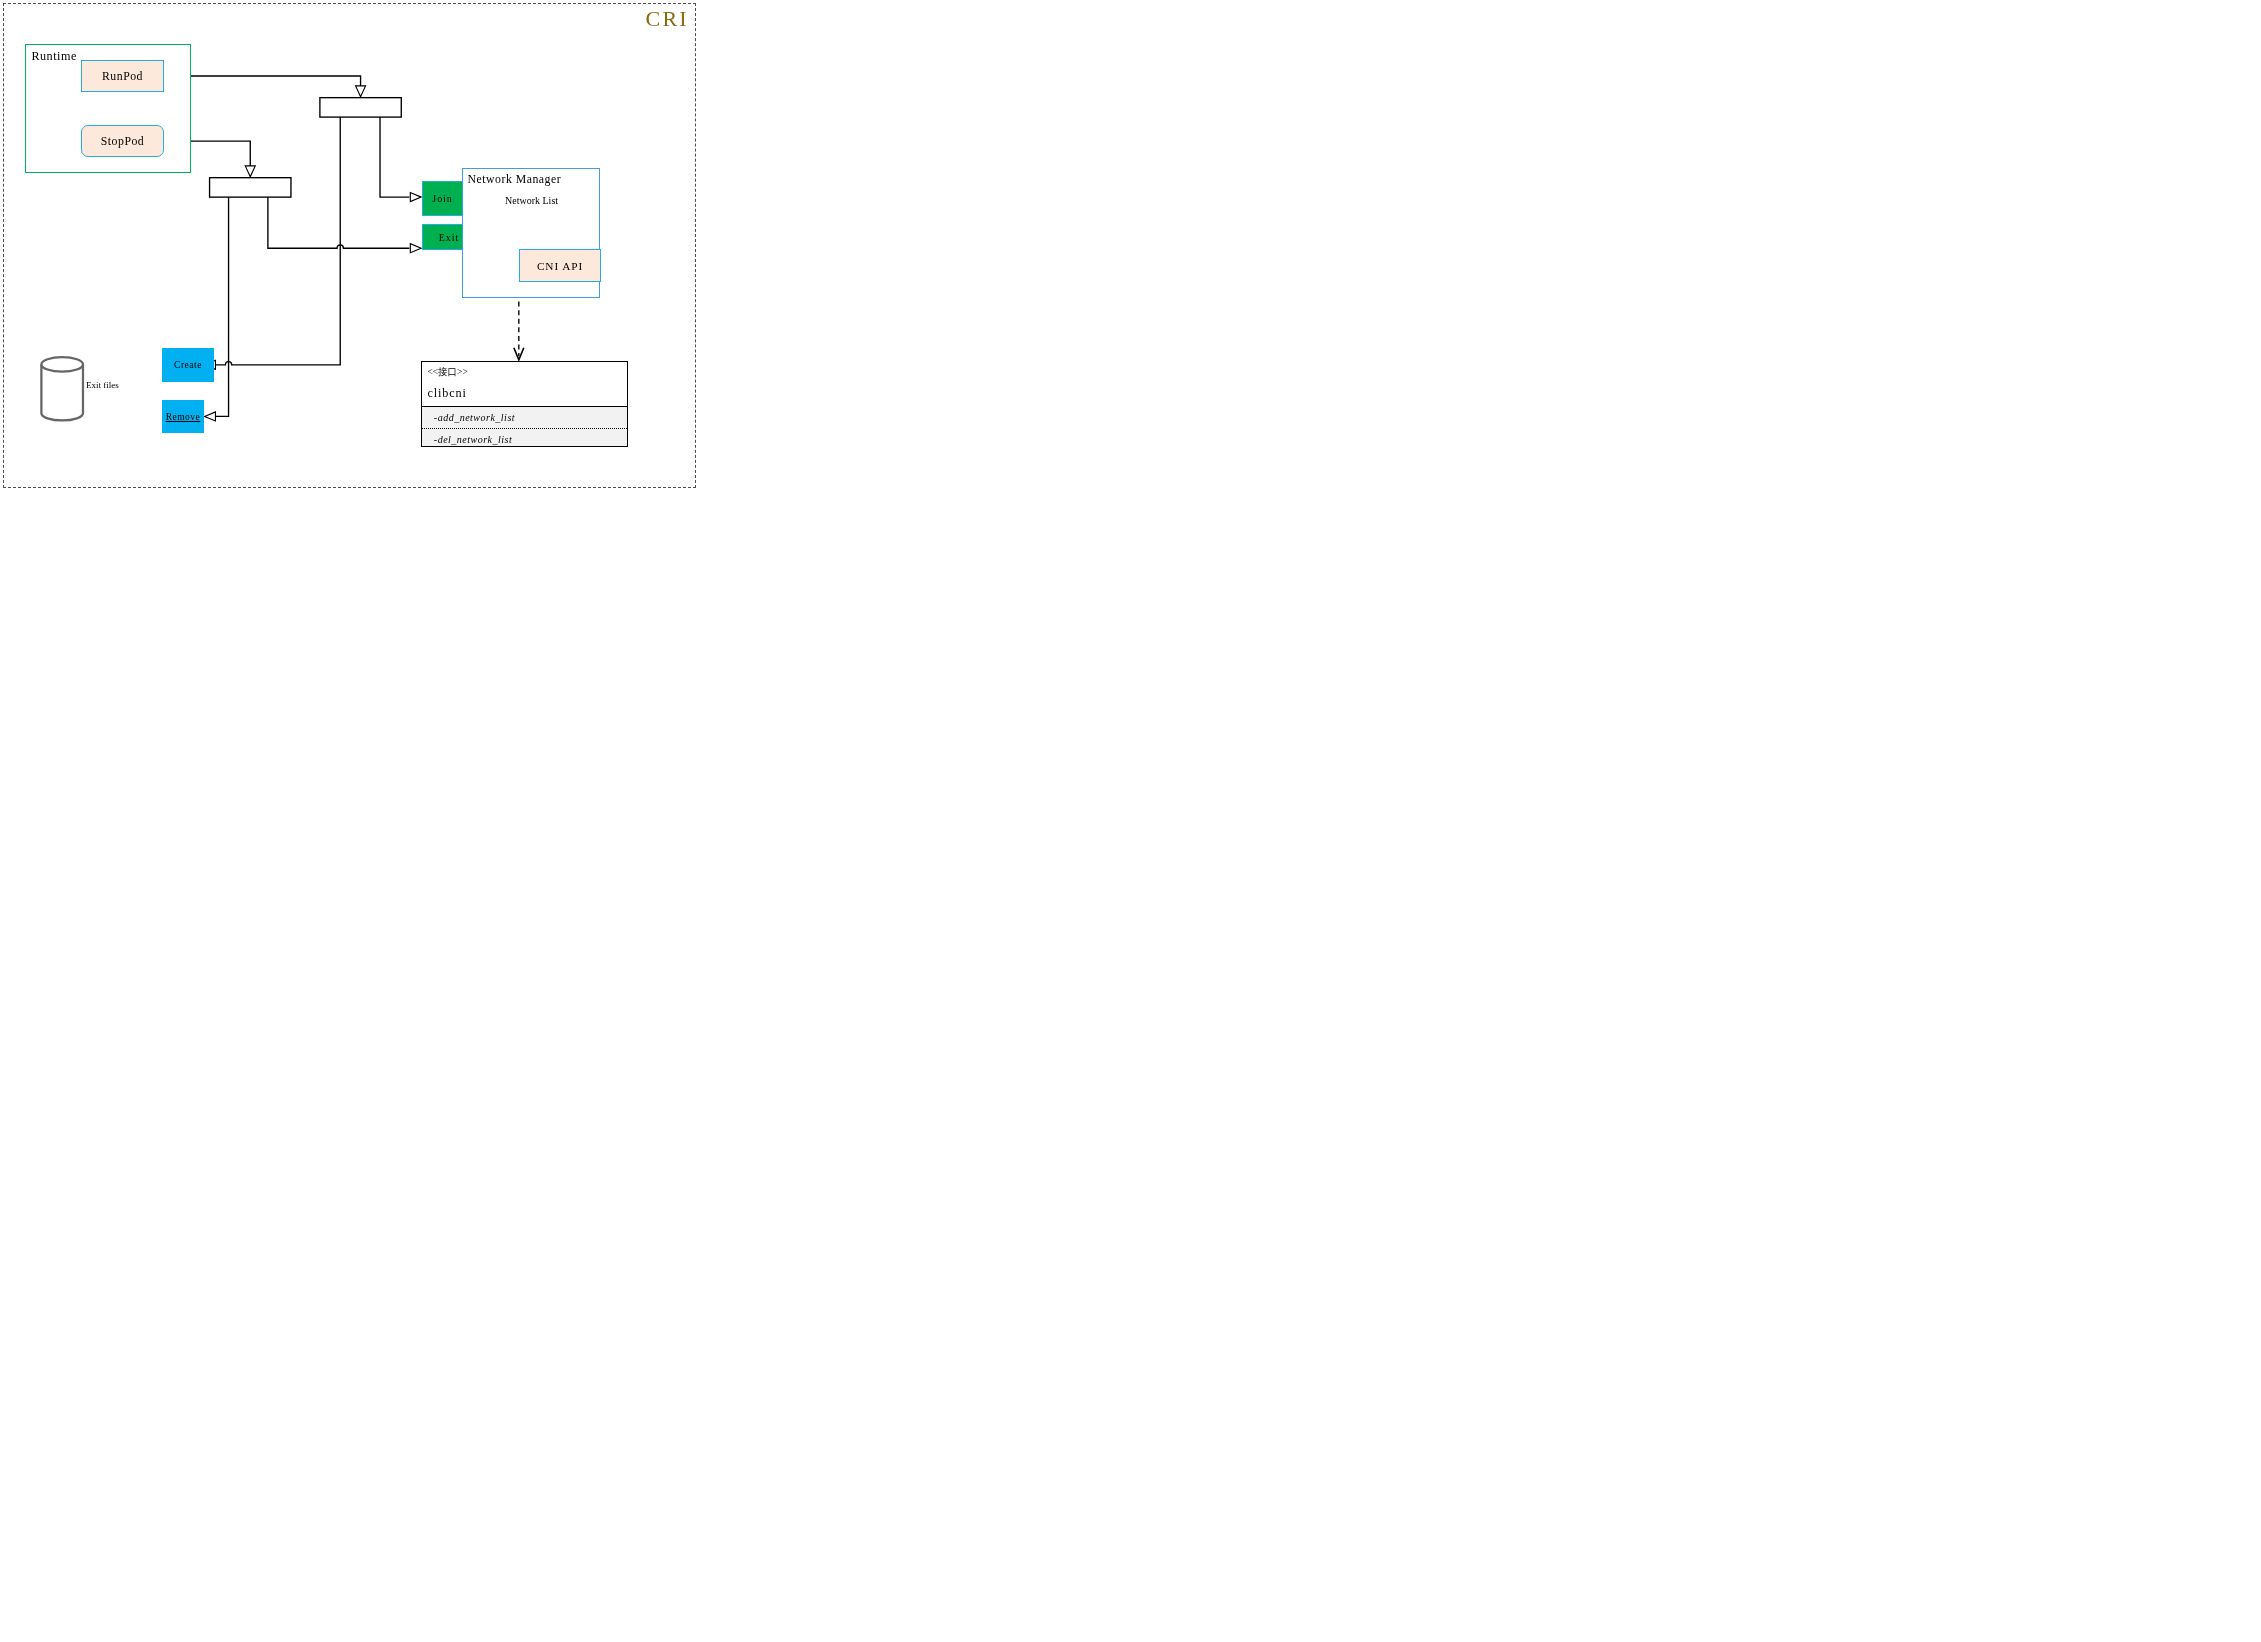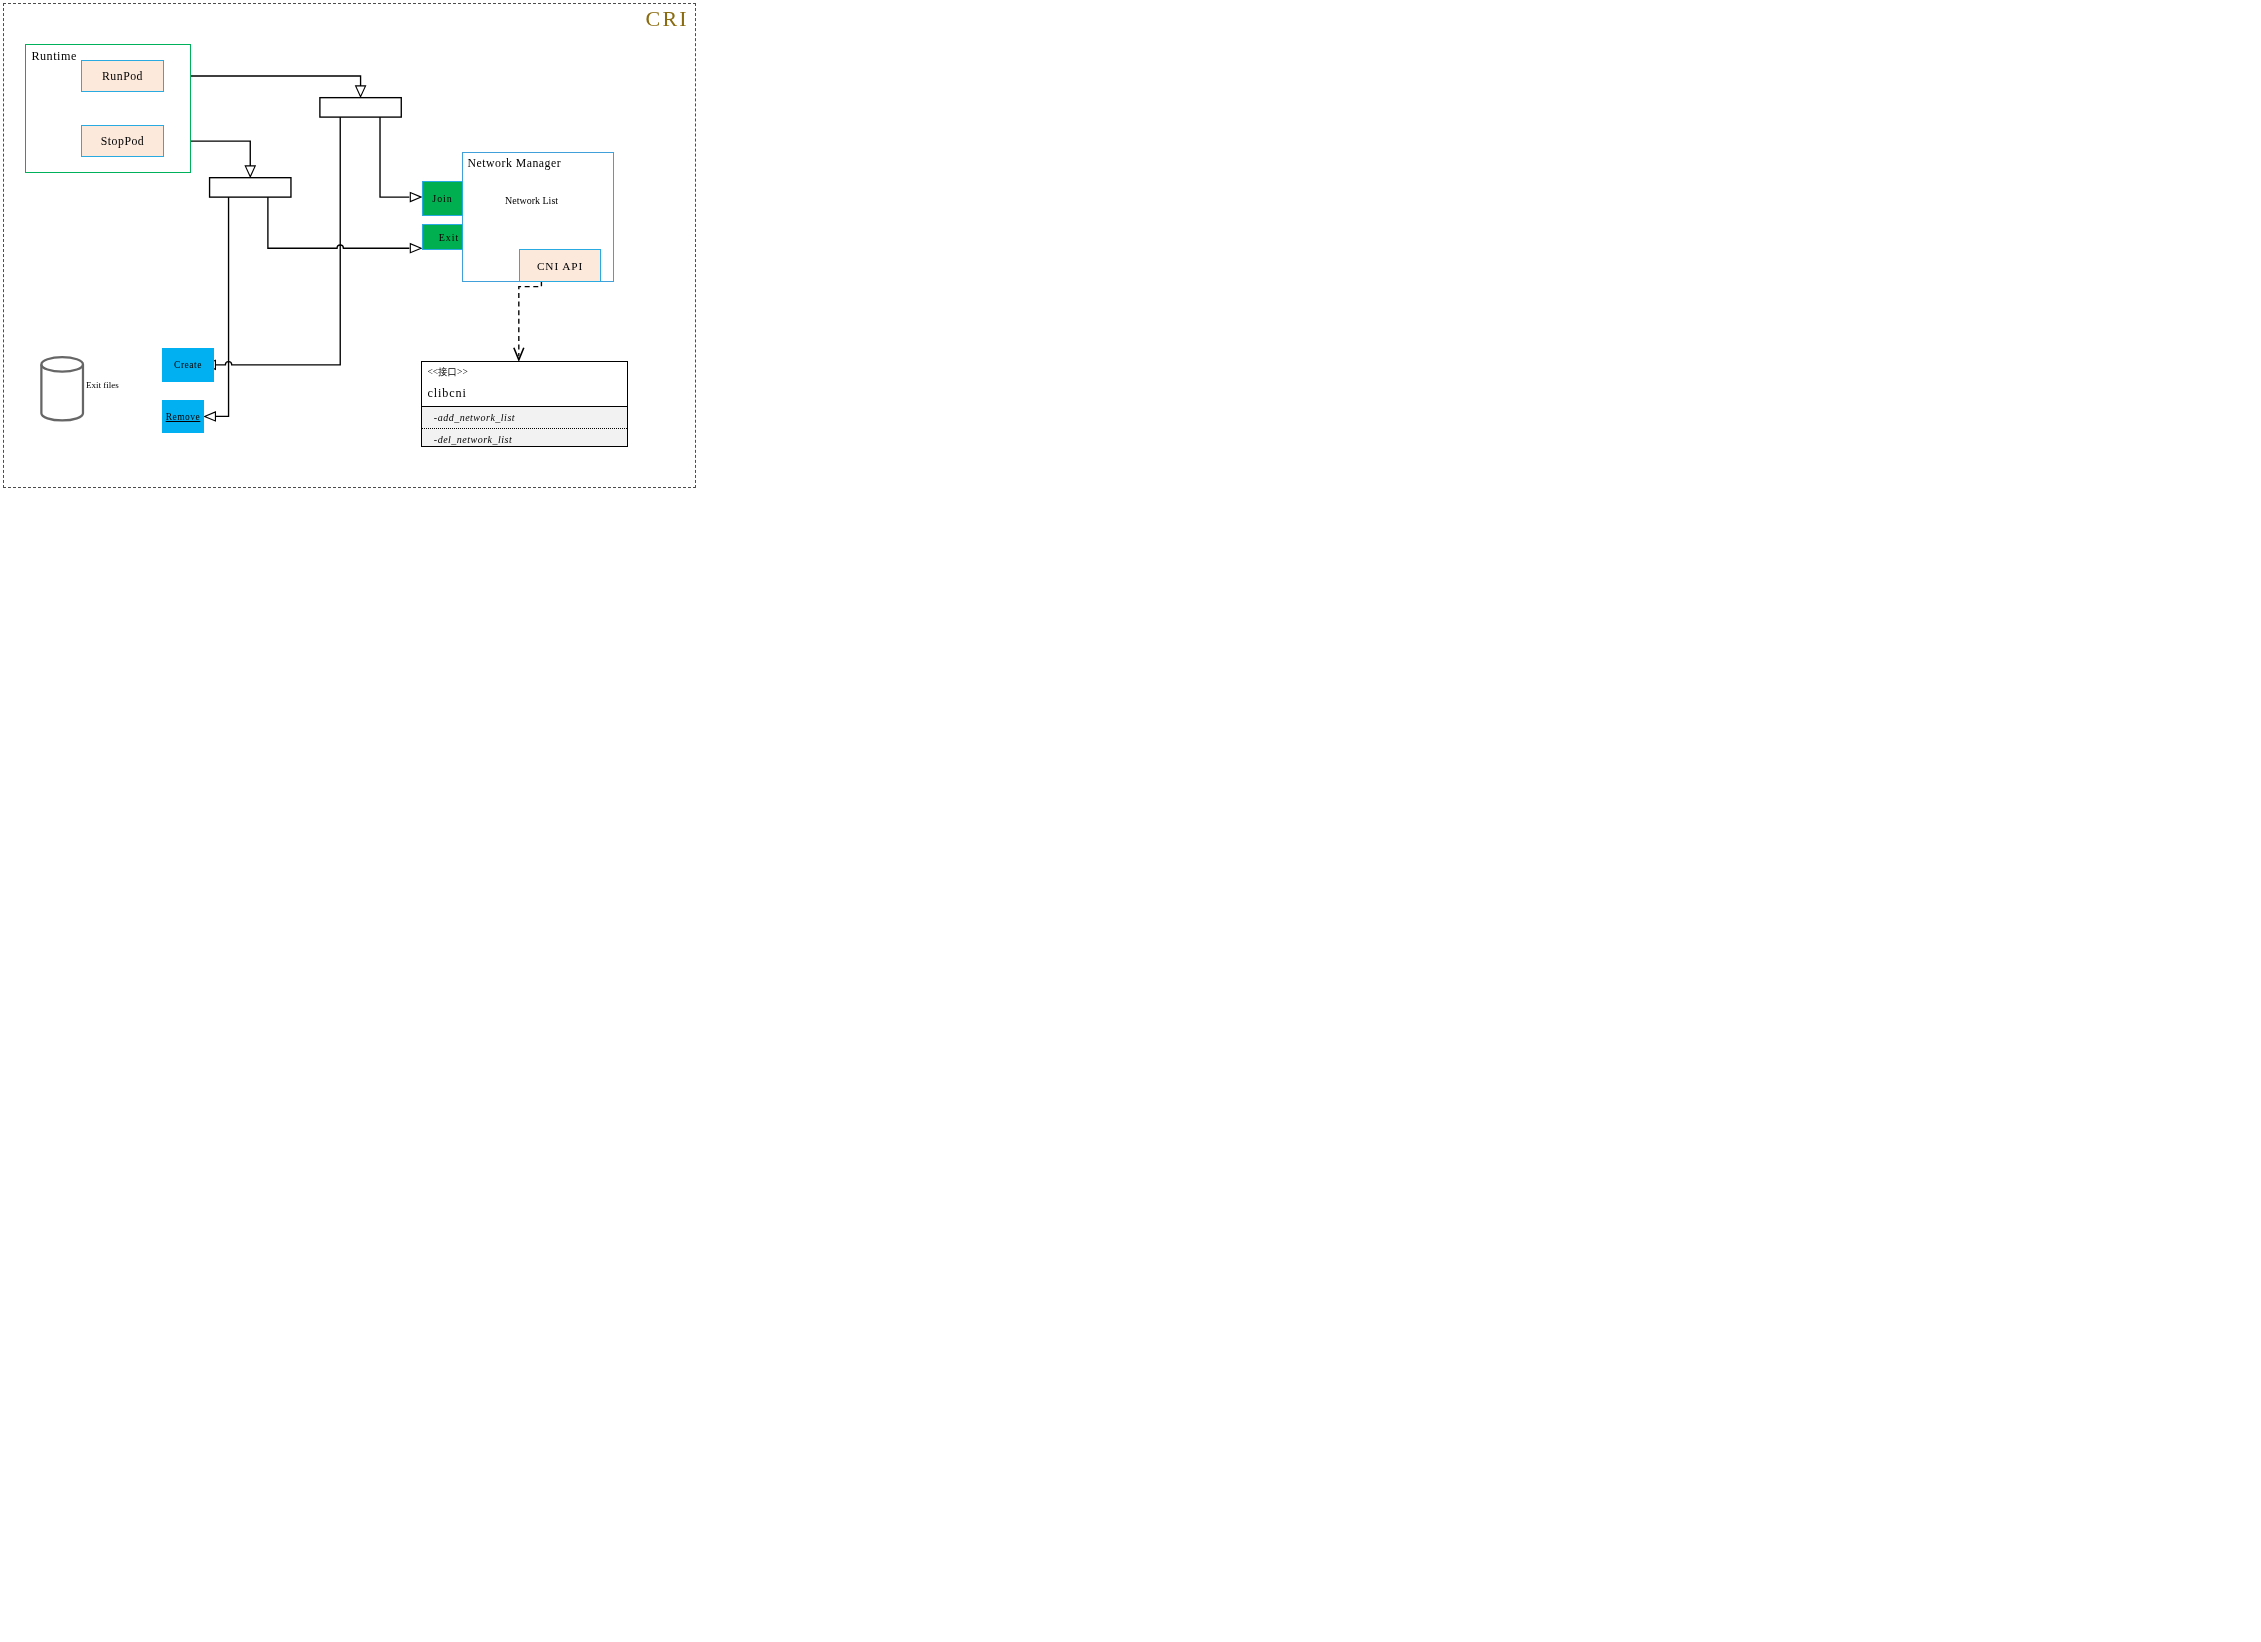--- a/index.html
+++ b/index.html
@@ -14,29 +14,29 @@
   #cri-title{
     position:absolute; top:6.3px; right:10px;
     font-size:22px; letter-spacing:2.3px; color:#8a6b10;
   }
   .box{position:absolute; box-sizing:border-box;}
   .frame-label{font-size:12.2px; letter-spacing:0.5px;}
   #runtime-box{left:25px; top:28px; width:166px; height:129px; border:0.7px solid #00b15c; background:#fff;margin-top:16px;}
   #runtime-box .frame-label{position:absolute; left:5.4px; top:3.6px;}
   #checkpoint-box{left:25px; top:301px; width:137px; height:131px; border:0.7px solid #a89ac2; background:#fff;}
   #checkpoint-box .frame-label{position:absolute; left:5.4px; top:3.6px;}
-  #nm-box{left:462px; top:152px; width:152px; height:130px; border:0.7px solid #41a0d9; background:#fff;}
+  #nm-box{left:462px; top:168px; width:138px; height:130px; border:0.7px solid #41a0d9; background:#fff;}
   #nm-box .frame-label{position:absolute; left:4.5px; top:2.7px; font-size:11.8px;}
   .peach{
     background:#fce9dc; border:0.7px solid #29abe2;
     display:flex; align-items:center; justify-content:center;
     font-size:11.8px; letter-spacing:0.5px;
   }
   #runpod-box{left:81px; top:60px; width:83px; height:32px;}
-  #stoppod-box{left:81px; top:125px; width:83px; height:32px;}
+  #stoppod-box{left:81px; top:125px; width:83px; height:32px;border-radius:7px;}
   #cniapi-box{left:519px; top:249px; width:82px; height:33px; font-size:11.3px; letter-spacing:0.9px;}
   .green-btn{
     background:#00b050; border:0.7px solid #29abe2;
     display:flex; align-items:center; justify-content:center;
     font-size:10px; letter-spacing:0.9px; color:#000;
   }
   #join-box{left:422px; top:181px; width:41px; height:35px;}
   #exit-box{left:422px; top:224px; width:41px; height:26px;padding-left:13px;}
   .blue-btn{
     background:#00b0f0; border:none;

